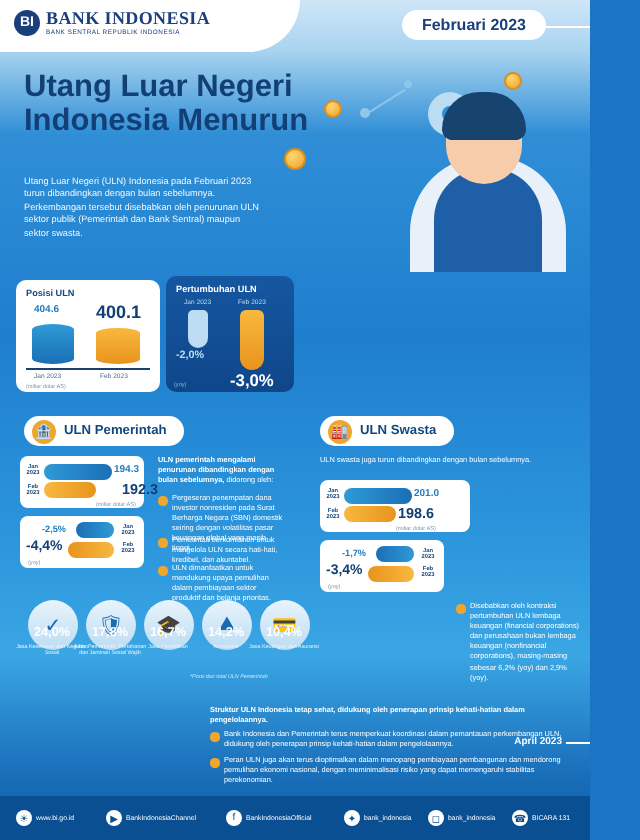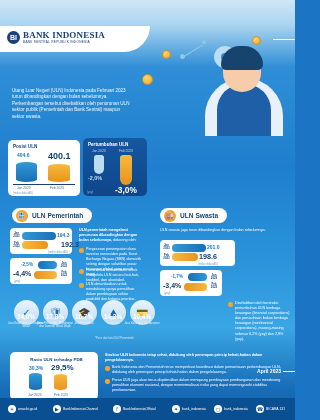--- a/index.html
+++ b/index.html
@@ -2,21 +2,21 @@
 <html><head>
 <meta charset="utf-8">
 <style>
   html,body{margin:0;padding:0;}
   body{width:295px;height:420px;overflow:hidden;
        font-family:"Liberation Sans",sans-serif;
        background:#1b74c4;position:relative;}
   .page{position:absolute;inset:0;
         background:linear-gradient(180deg,#cfe6f7 0%,#a9d4f0 6%,#2f8ed6 16%,#1f7fce 40%,#2a93db 62%,#3aa6e4 78%,#1a6fba 92%,#0d5ca3 100%);}
   
-  .hdr{position:absolute;top:0;left:0;width:295px;height:30px;margin-top:26px;}
+  .hdr{position:absolute;top:0;left:0;width:295px;height:30px;}
   .hdr-white{position:absolute;top:0;left:0;width:150px;height:26px;background:#fff;
              border-bottom-right-radius:26px;}
   .logo{position:absolute;top:5px;left:7px;display:flex;align-items:center;gap:3px;}
   .logo-mark{width:13px;height:13px;border-radius:50%;background:#1b3f7a;color:#fff;
              font-size:7px;font-weight:bold;display:flex;align-items:center;justify-content:center;}
   .logo-t1{font-family:"Liberation Serif",serif;font-size:9px;font-weight:bold;color:#1b3f7a;
            letter-spacing:.2px;line-height:9px;}
   .logo-t2{font-size:3.2px;color:#1b3f7a;letter-spacing:.25px;line-height:4px;}
   .datepill{position:absolute;top:5px;right:22px;background:#fff;border-radius:9px;
             padding:3px 10px;font-size:8px;font-weight:bold;color:#1b3f7a;}
@@ -100,23 +100,25 @@
 
   <div class="hdr">
     <div class="hdr-white"></div>
     <div class="logo">
       <div class="logo-mark">BI</div>
       <div>
         <div class="logo-t1">BANK INDONESIA</div>
         <div class="logo-t2">BANK SENTRAL REPUBLIK INDONESIA</div>
       </div>
     </div>
+    <div class="datepill">Februari 2023</div>
     <div class="dateline"></div>
   </div>
 
+  <div class="hero-title">Utang Luar Negeri Indonesia Menurun</div>
   <div class="hero-body">Utang Luar Negeri (ULN) Indonesia pada Februari 2023 turun dibandingkan dengan bulan sebelumnya. Perkembangan tersebut disebabkan oleh penurunan ULN sektor publik (Pemerintah dan Bank Sentral) maupun sektor swasta.</div>
 
   <div class="deco">
     <div class="gear"></div>
     <div class="node" style="left:52px;top:26px;width:5px;height:5px;"></div>
     <div class="node" style="left:74px;top:12px;width:4px;height:4px;"></div>
     <div class="node" style="left:116px;top:34px;width:4px;height:4px;"></div>
     <div class="link" style="left:56px;top:28px;width:22px;transform:rotate(-32deg);"></div>
     <div class="link" style="left:98px;top:26px;width:20px;transform:rotate(22deg);"></div>
     <div class="coin" style="left:14px;top:46px;width:9px;height:9px;"></div>
@@ -233,29 +235,20 @@
   <div class="sc" style="left:101px;top:300px;">⛰</div>
   <div class="scv" style="left:93px;top:313px;">14,2%</div>
   <div class="scl" style="left:93px;top:322px;">Konstruksi</div>
 
   <div class="sc" style="left:130px;top:300px;">💳</div>
   <div class="scv" style="left:122px;top:313px;">10,4%</div>
   <div class="scl" style="left:122px;top:322px;">Jasa Keuangan dan Asuransi</div>
 
   <div class="note" style="left:95px;top:337px;">*Porsi dari total ULN Pemerintah</div>
 
-  <div class="rcard">
-    <div class="c-title" style="margin-top:5px;text-align:center;font-size:4.4px;">Rasio ULN terhadap PDB</div>
-    <div class="val-s" style="left:19px;top:13px;">30,3%</div>
-    <div class="cyl" style="left:19px;top:21px;width:13px;height:17px;background:linear-gradient(180deg,#2f9ad6,#1b6fb5);"></div>
-    <div class="val-b" style="left:41px;top:11px;font-size:8px;">29,5%</div>
-    <div class="cyl" style="left:44px;top:22px;width:13px;height:16px;background:linear-gradient(180deg,#f8b83f,#e8941d);"></div>
-    <div class="xl" style="left:18px;top:41px;">Jan 2023</div>
-    <div class="xl" style="left:44px;top:41px;">Feb 2023</div>
-  </div>
 
   <div class="rtxt" style="left:105px;top:353px;width:180px;font-weight:bold;">Struktur ULN Indonesia tetap sehat, didukung oleh penerapan prinsip kehati-hatian dalam pengelolaannya.</div>
   <div class="bul" style="left:105px;top:366px;"></div>
   <div class="rtxt" style="left:112px;top:365px;width:172px;">Bank Indonesia dan Pemerintah terus memperkuat koordinasi dalam pemantauan perkembangan ULN, didukung oleh penerapan prinsip kehati-hatian dalam pengelolaannya.</div>
   <div class="bul" style="left:105px;top:379px;"></div>
   <div class="rtxt" style="left:112px;top:378px;width:172px;">Peran ULN juga akan terus dioptimalkan dalam menopang pembiayaan pembangunan dan mendorong pemulihan ekonomi nasional, dengan meminimalisasi risiko yang dapat memengaruhi stabilitas perekonomian.</div>
 
   <div class="april">April 2023</div>
   <div class="aline"></div>
 

